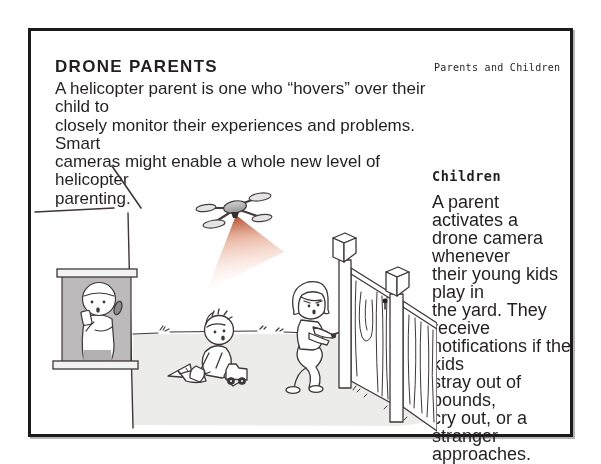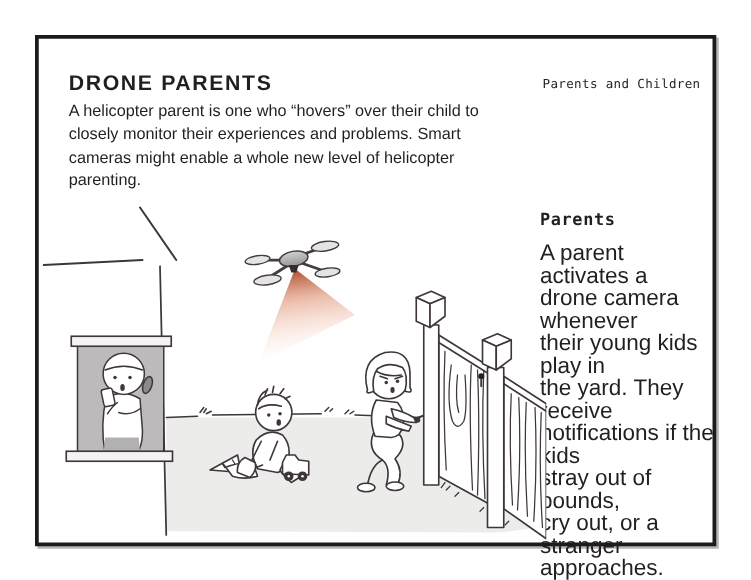--- a/index.html
+++ b/index.html
@@ -15,21 +15,21 @@
     position:absolute;left:429px;top:19px;background:#ffffff;padding:0 5px;
     font-family:"DejaVu Sans Mono","Liberation Mono",monospace;
     font-size:10px;font-weight:normal;letter-spacing:0.3px;white-space:nowrap;margin-top:43px;
   }
   .title{
     position:absolute;left:55px;top:57px;margin:0;
     font-size:17px;font-weight:bold;letter-spacing:1.3px;
   }
   .intro{
     position:absolute;left:55px;top:80px;width:380px;margin:0;
-    font-size:13px;line-height:18.3px;white-space:pre-line;
+    font-size:17px;line-height:18.3px;white-space:pre-line;
   }
   .example-head{
     position:absolute;left:432px;top:168px;margin:0;
     font-family:"DejaVu Sans Mono","Liberation Mono",monospace;
     font-size:13.5px;font-weight:bold;letter-spacing:0.5px;
   }
   .example-body{
     position:absolute;left:432px;top:193px;width:140px;margin:0;
     font-size:18px;line-height:18px;white-space:pre-line;
   }
@@ -44,21 +44,21 @@
 
   <div class="running-head">Parents and Children</div>
 
   <h1 class="title">DRONE PARENTS</h1>
 
   <p class="intro">A helicopter parent is one who “hovers” over their child to
 closelу monitor their experiences and problems. Smart
 cameras might enable a whole new level of helicopter
 parenting.</p>
 
-  <h2 class="example-head">Parents</h2>
+  <h2 class="example-head">Children</h2>
   <p class="example-body">A parent activates a
 drone camera whenever
 their young kids play in
 the yard. They receive
 notifications if the kids
 stray out of bounds,
 cry out, or a stranger
 approaches. Over time,
 the parent’s network</p>
 

